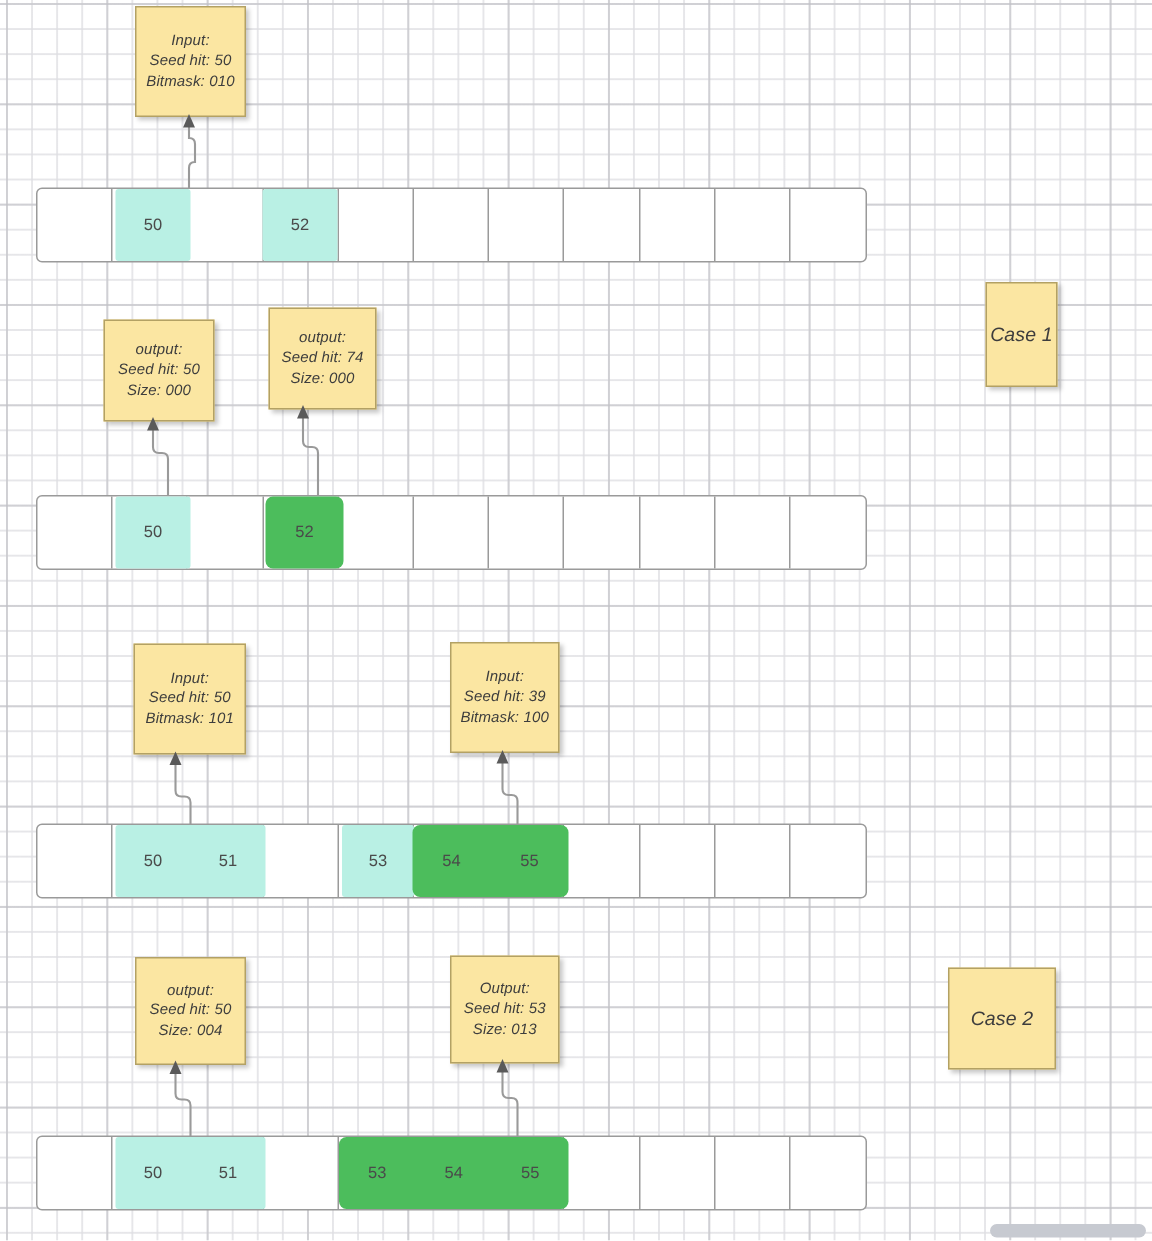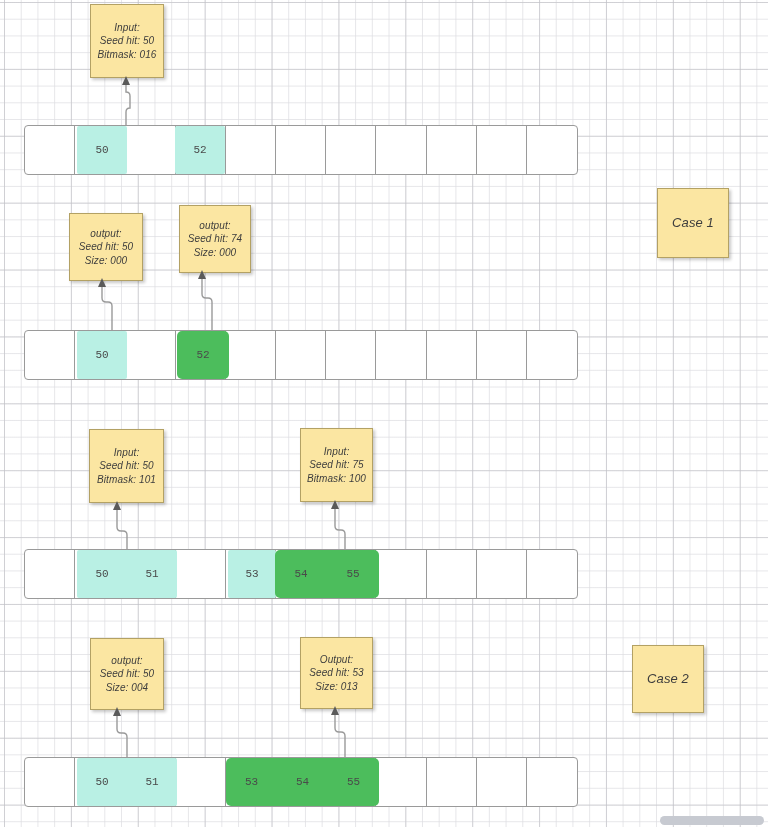--- a/index.html
+++ b/index.html
@@ -82,21 +82,21 @@
     box-sizing: border-box;
     display: flex;
     align-items: center;
     justify-content: space-around;
     font-size: 11px;
     color: #4a4a4a;
     border-radius: 2px;
   }
   .hl.teal  { background: #b9f0e4; }
   .hl.green { background: #4cbd5c; border-radius: 5px; }
-  .hl .v { flex: 1 1 0; text-align: center; font-family: Liberation Mono, monospace; }
+  .hl .v { flex: 1 1 0; text-align: center; }
 
   
   .conn { position: absolute; overflow: visible; }
   .conn path { fill: none; stroke: #9a9a9a; stroke-width: 1.4px; }
   .conn polygon { fill: #5a5a5a; }
 
   
   .hscroll-track {
     position: absolute;
     left: 0;
@@ -113,21 +113,21 @@
   }
 </style>
 </head>
 <body>
 
 <div id="canvas">
 
   <div class="note" style="left:90px; top:4px; width:74px; height:74px;">
     <span class="ln">Input:</span>
     <span class="ln">Seed hit: 50</span>
-    <span class="ln">Bitmask: 016</span>
+    <span class="ln">Bitmask: 010</span>
   </div>
 
   <svg class="conn" style="left:110px; top:76px; width:40px; height:52px;" viewBox="0 0 40 52">
     <path d="M 16 50 L 16 36 Q 16 32 20 32 L 20 20 Q 20 16 16 16 L 16 8"></path>
     <polygon points="16,0 12,9 20,9"></polygon>
   </svg>
 
   <div class="array-row" style="left:24px; top:125px; width:554px; height:50px;">
     <div class="cell" style="width:50.4px"></div>
     <div class="cell" style="width:50.4px"></div>
@@ -181,32 +181,32 @@
     <div class="cell" style="width:50.4px"></div>
     <div class="cell" style="width:50.4px"></div>
   </div>
   <div class="hl teal" style="left:77px; top:331px; width:50px; height:48px;">
     <span class="v">50</span>
   </div>
   <div class="hl green" style="left:177px; top:331px; width:52px; height:48px;">
     <span class="v">52</span>
   </div>
 
-  <div class="note case-label" style="left:657px; top:188px; width:72px; height:70px;">
+  <div class="note case-label" style="left:657px; top:188px; width:48px; height:70px;">
     <span class="ln">Case 1</span>
   </div>
 
   <div class="note" style="left:89px; top:429px; width:75px; height:74px;">
     <span class="ln">Input:</span>
     <span class="ln">Seed hit: 50</span>
     <span class="ln">Bitmask: 101</span>
   </div>
   <div class="note" style="left:300px; top:428px; width:73px; height:74px;">
     <span class="ln">Input:</span>
-    <span class="ln">Seed hit: 75</span>
+    <span class="ln">Seed hit: 39</span>
     <span class="ln">Bitmask: 100</span>
   </div>
 
   <svg class="conn" style="left:105px; top:501px; width:40px; height:52px;" viewBox="0 0 40 52">
     <path d="M 22 50 L 22 34 Q 22 30 18 30 L 16 30 Q 12 30 12 26 L 12 8"></path>
     <polygon points="12,0 8,9 16,9"></polygon>
   </svg>
   <svg class="conn" style="left:315px; top:500px; width:40px; height:53px;" viewBox="0 0 40 53">
     <path d="M 30 51 L 30 34 Q 30 30 26 30 L 24 30 Q 20 30 20 26 L 20 8"></path>
     <polygon points="20,0 16,9 24,9"></polygon>

